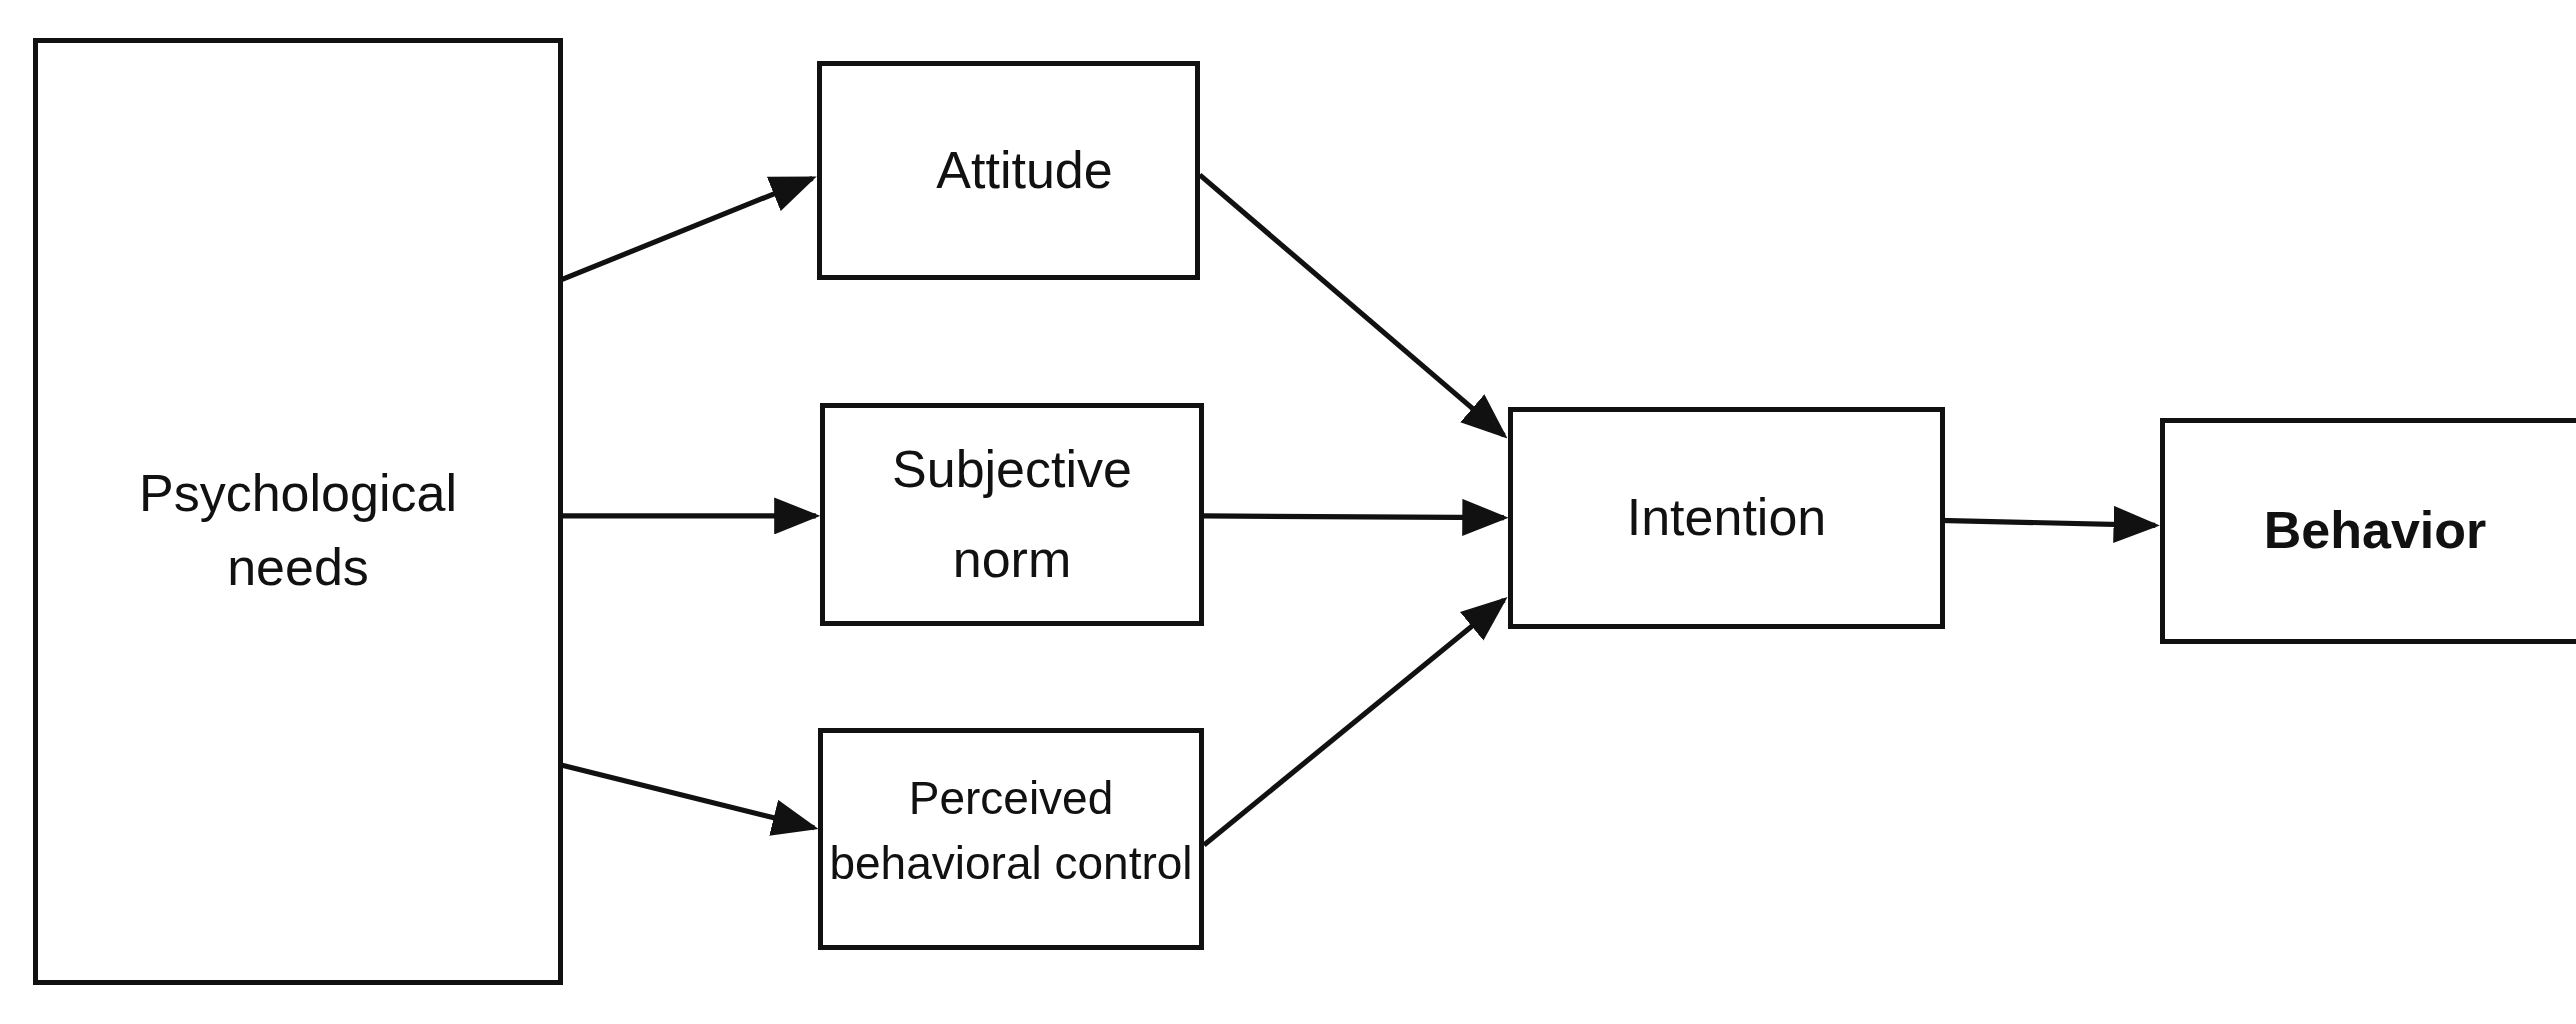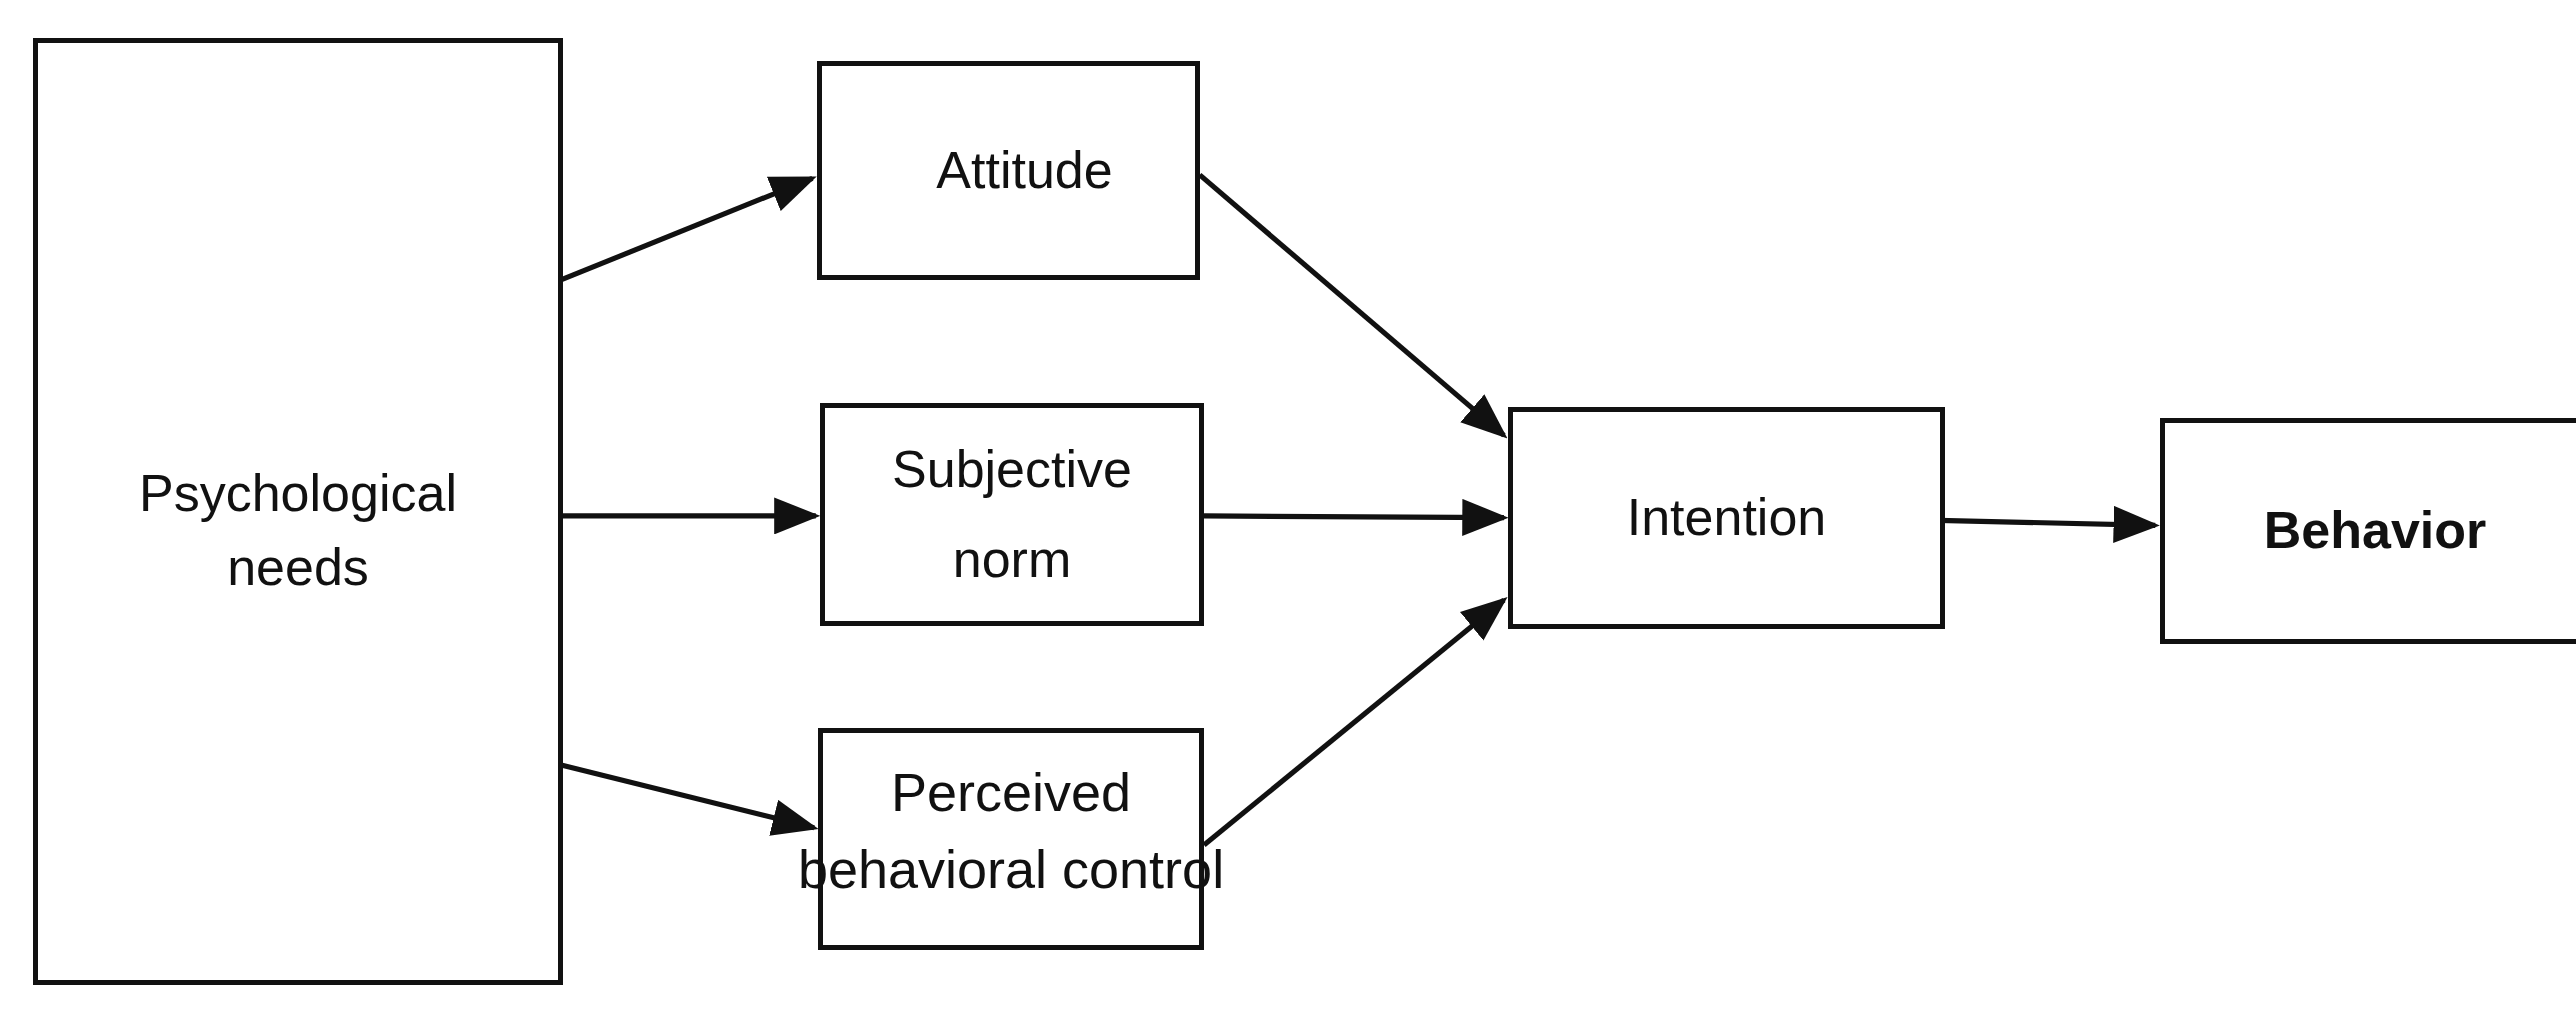--- a/index.html
+++ b/index.html
@@ -29,21 +29,21 @@
     align-items:center;
     justify-content:center;
     text-align:center;
     font-size:52px;
     line-height:1.42;
   }
   .node .ln{display:block;white-space:nowrap;}
   #n-pn       {left:33px;  top:38px;  width:530px; height:947px; padding-top:39px;}
   #n-att      {left:817px; top:61px;  width:383px; height:219px;padding-left:32px;}
   #n-sn       {left:820px; top:403px; width:384px; height:223px;gap:16px;}
-  #n-pbc      {left:818px; top:728px; width:386px; height:222px; font-size:54px; padding-bottom:16px;}
+  #n-pbc      {left:818px; top:728px; width:386px; height:222px; font-size:46px; padding-bottom:16px;}
   #n-int      {left:1508px;top:407px; width:437px; height:222px;}
   #n-beh      {left:2160px;top:418px; width:430px; height:226px;font-weight:bold;}
 </style>
 </head>
 <body>
 
 <div class="diagram">
 
   <svg class="arrows" viewBox="0 0 3006 1196" xmlns="http://www.w3.org/2000/svg">
     <defs>

